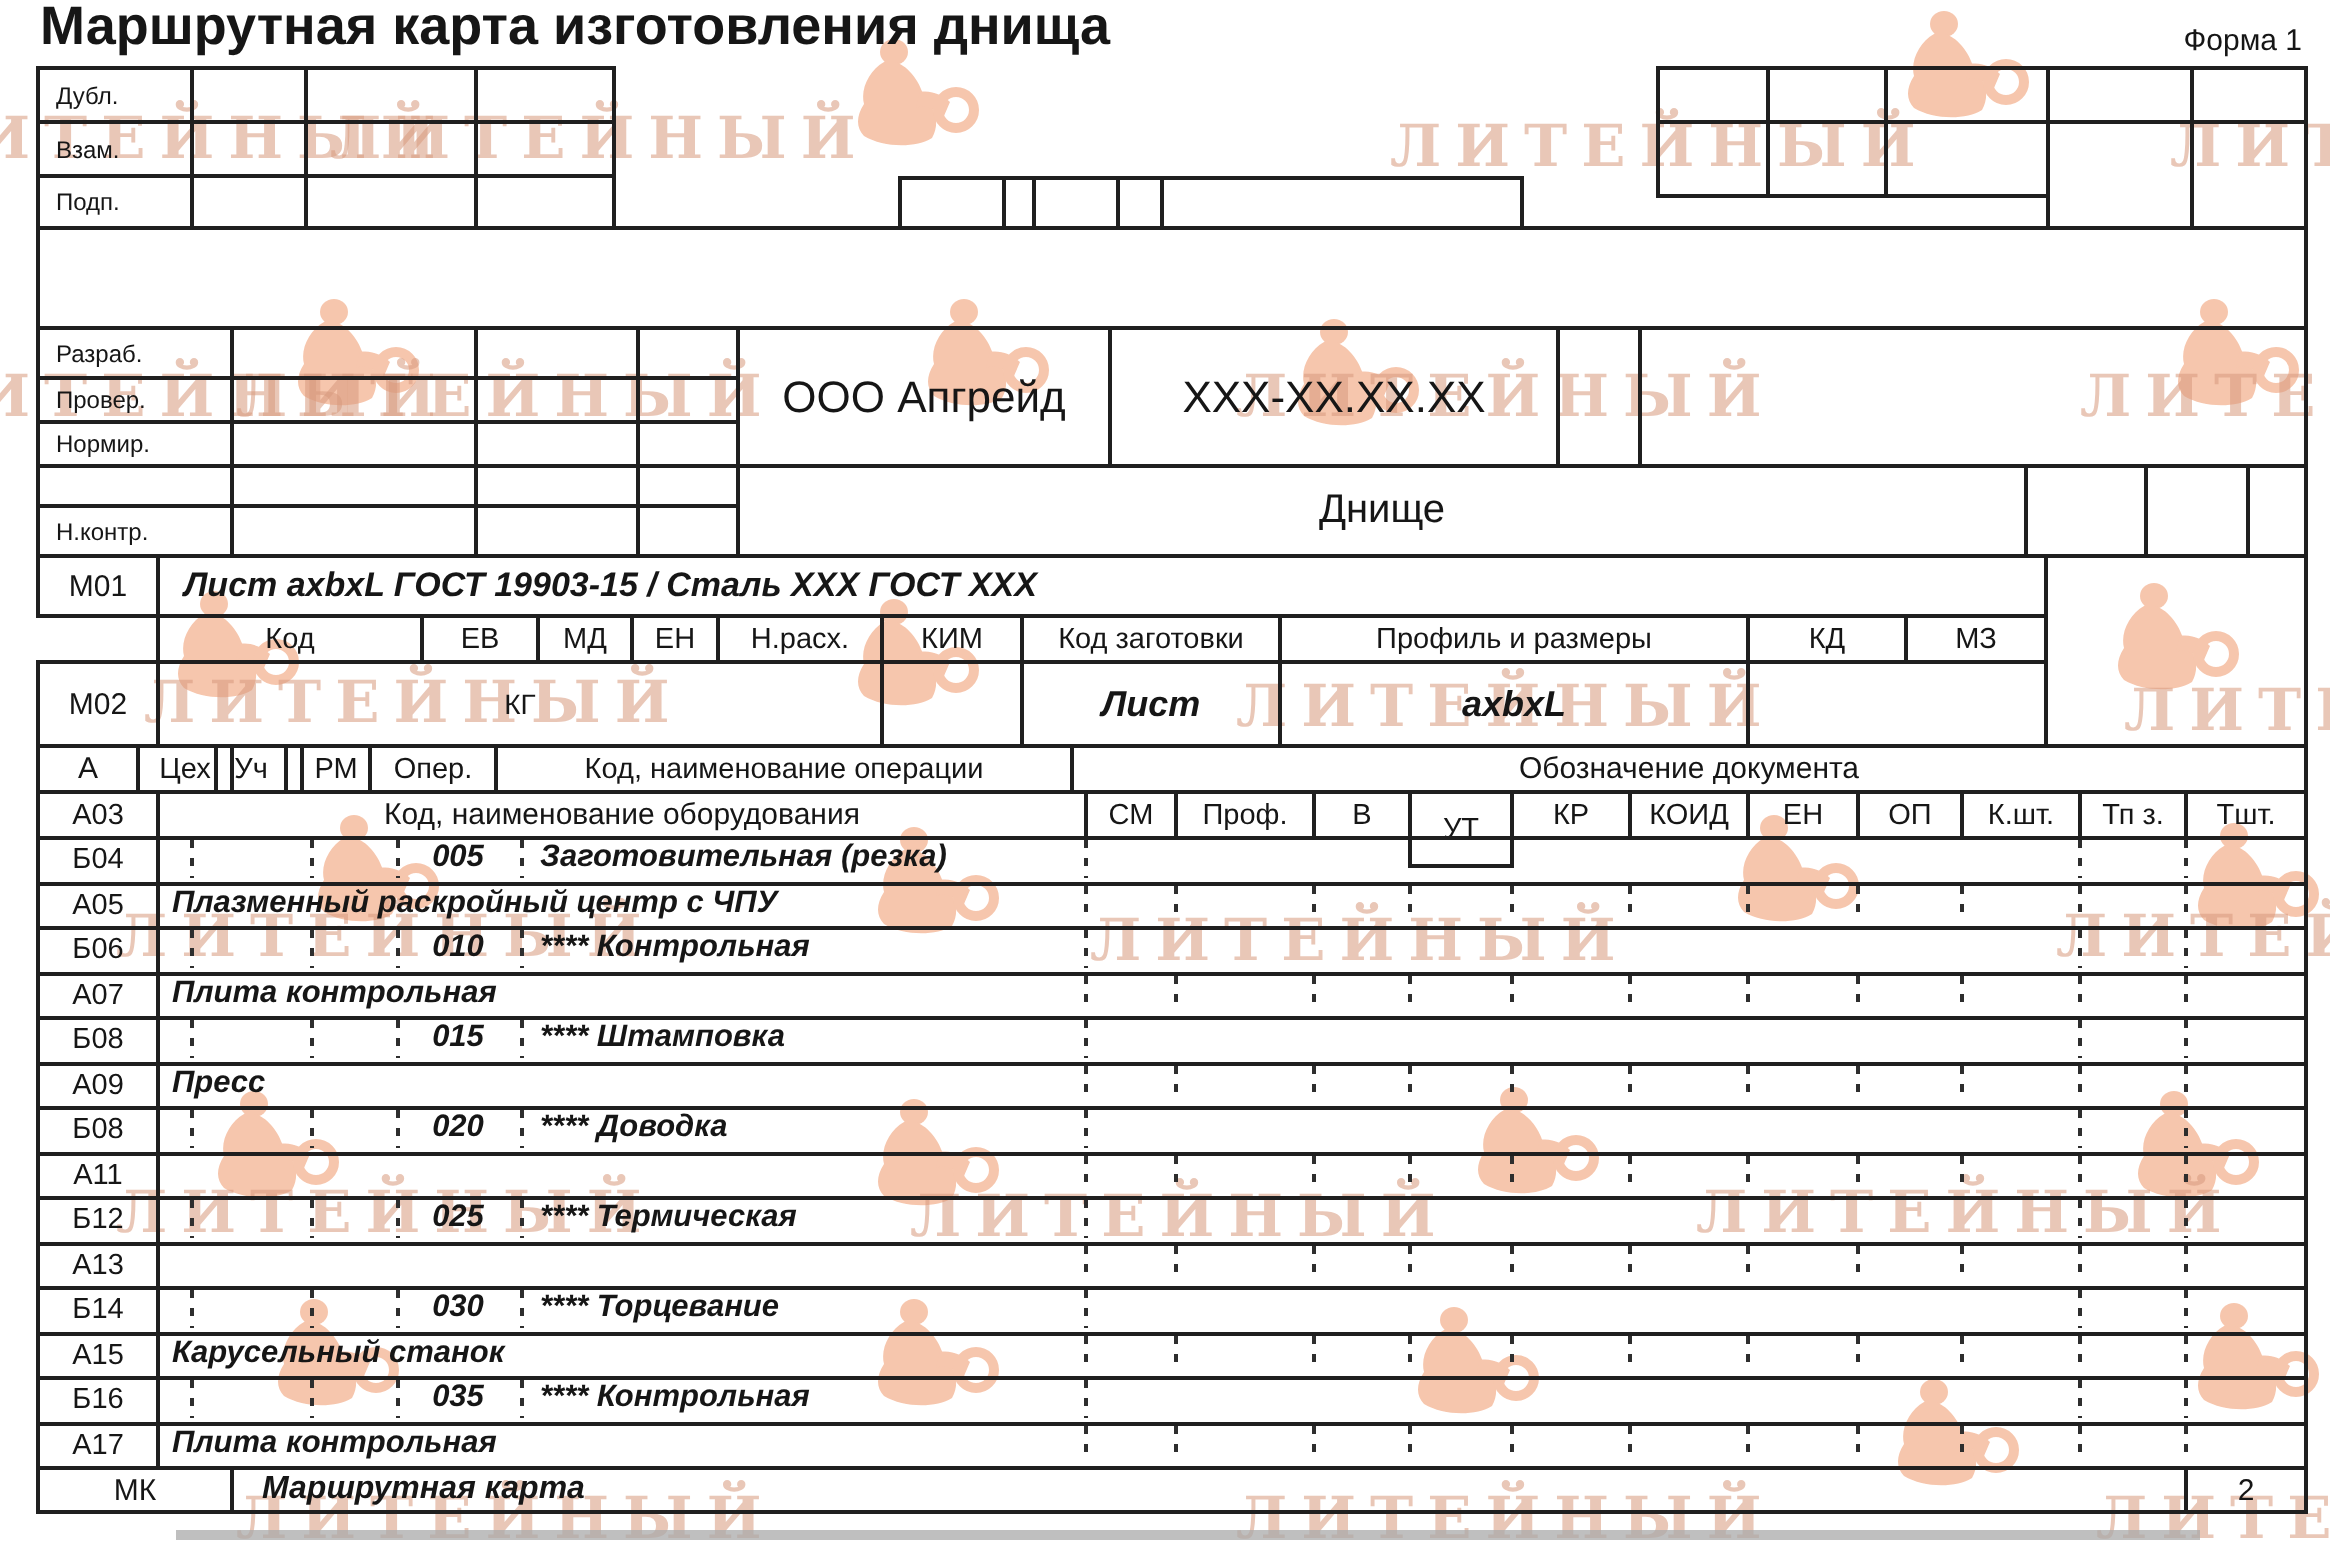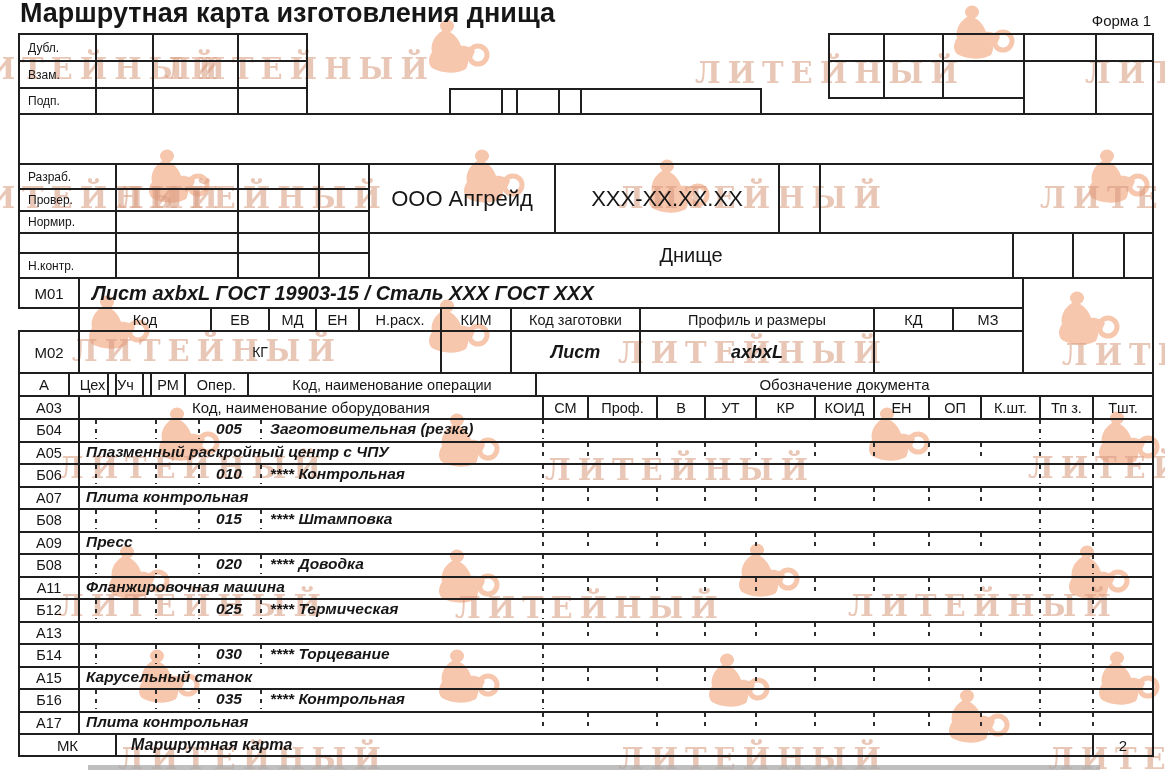--- a/index.html
+++ b/index.html
@@ -256,21 +256,21 @@
     <div class="c" style="left: 819px; top: 163px; width: 335px; height: 71px;"></div>
     <div class="c" style="left: 368px; top: 232px; width: 646px; height: 47px; font-size: 20px;">
       <span>Днище</span>
     </div>
     <div class="c" style="left: 1012px; top: 232px; width: 62px; height: 47px;"></div>
     <div class="c" style="left: 1072px; top: 232px; width: 53px; height: 47px;"></div>
     <div class="c" style="left: 1123px; top: 232px; width: 31px; height: 47px;"></div>
     <div class="c f15" style="left: 18px; top: 277px; width: 62px; height: 32px;">
       <span>М01</span>
     </div>
-    <div class="c al" style="left: 78px; top: 277px; width: 946px; height: 32px; padding-left: 12px; font-size: 20px;">
+    <div class="c al" style="left: 78px; top: 277px; width: 946px; height: 32px; padding-left: 12px; font-size: 17px;">
       <span class="it">Лист axbxL ГОСТ 19903-15 / Сталь XXX ГОСТ XXX</span>
     </div>
     <div class="c" style="left: 1022px; top: 277px; width: 132px; height: 97px;"></div>
     <div class="c f14" style="left: 78px; top: 307px; width: 134px; height: 25px;">
       <span>Код</span>
     </div>
     <div class="c f14" style="left: 210px; top: 307px; width: 60px; height: 25px;">
       <span>ЕВ</span>
     </div>
     <div class="c f14" style="left: 268px; top: 307px; width: 49px; height: 25px;">
@@ -340,21 +340,21 @@
     </div>
     <div class="c f14" style="left: 542px; top: 395px; width: 47px; height: 25px;">
       <span>СМ</span>
     </div>
     <div class="c f14" style="left: 587px; top: 395px; width: 71px; height: 25px;">
       <span>Проф.</span>
     </div>
     <div class="c f14" style="left: 656px; top: 395px; width: 50px; height: 25px;">
       <span>В</span>
     </div>
-    <div class="c f14" style="left: 704px; top: 395px; width: 53px; height: 25px;">
+    <div class="c f14" style="left: 704px; top: 395px; width: 53px; height: 39px;">
       <span>УТ</span>
     </div>
     <div class="c f14" style="left: 755px; top: 395px; width: 61px; height: 25px;">
       <span>КР</span>
     </div>
     <div class="c f14" style="left: 814px; top: 395px; width: 61px; height: 25px;">
       <span>КОИД</span>
     </div>
     <div class="c f14" style="left: 873px; top: 395px; width: 57px; height: 25px;">
       <span>ЕН</span>
@@ -501,23 +501,20 @@
     <div class="dash" style="left: 587px; top: 577.5px; width: 2px; height: 18.5px;"></div>
     <div class="dash" style="left: 656px; top: 577.5px; width: 2px; height: 18.5px;"></div>
     <div class="dash" style="left: 704px; top: 577.5px; width: 2px; height: 18.5px;"></div>
     <div class="dash" style="left: 755px; top: 577.5px; width: 2px; height: 18.5px;"></div>
     <div class="dash" style="left: 814px; top: 577.5px; width: 2px; height: 18.5px;"></div>
     <div class="dash" style="left: 873px; top: 577.5px; width: 2px; height: 18.5px;"></div>
     <div class="dash" style="left: 928px; top: 577.5px; width: 2px; height: 18.5px;"></div>
     <div class="dash" style="left: 980px; top: 577.5px; width: 2px; height: 18.5px;"></div>
     <div class="dash" style="left: 1039px; top: 577.5px; width: 2px; height: 18.5px;"></div>
     <div class="dash" style="left: 1092px; top: 577.5px; width: 2px; height: 18.5px;"></div>
-    <div class="txt" style="left: 86px; top: 575.5px; width: 600px; height: 22.5px;">
-      <span class="op">Фланжировочная машина</span>
-    </div>
     <div class="c f14" style="left: 18px; top: 598px; width: 62px; height: 24.5px;">
       <span>Б12</span>
     </div>
     <div class="c" style="left: 78px; top: 598px; width: 1076px; height: 24.5px;"></div>
     <div class="dash" style="left: 95px; top: 600px; width: 2px; height: 18.5px;"></div>
     <div class="dash" style="left: 155px; top: 600px; width: 2px; height: 18.5px;"></div>
     <div class="dash" style="left: 198px; top: 600px; width: 2px; height: 18.5px;"></div>
     <div class="dash" style="left: 260px; top: 600px; width: 2px; height: 18.5px;"></div>
     <div class="dash" style="left: 542px; top: 600px; width: 2px; height: 18.5px;"></div>
     <div class="dash" style="left: 1039px; top: 600px; width: 2px; height: 18.5px;"></div>

